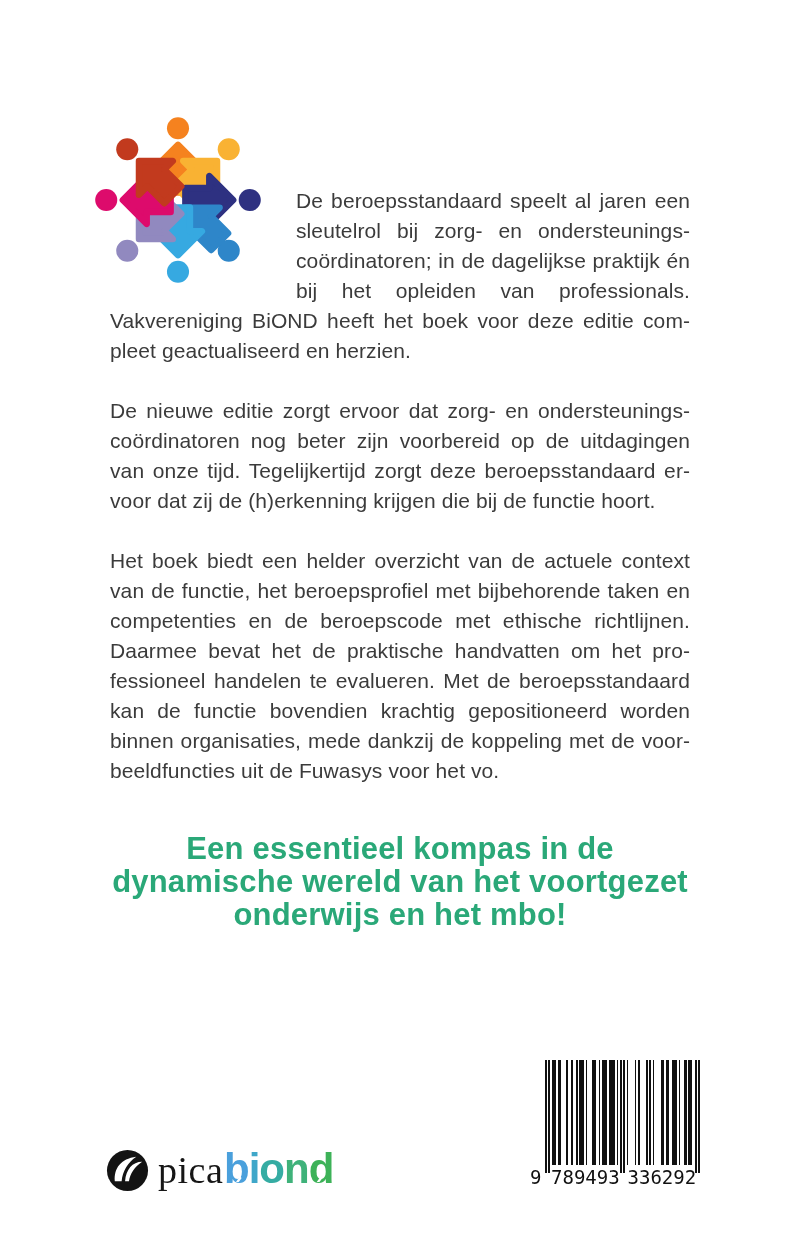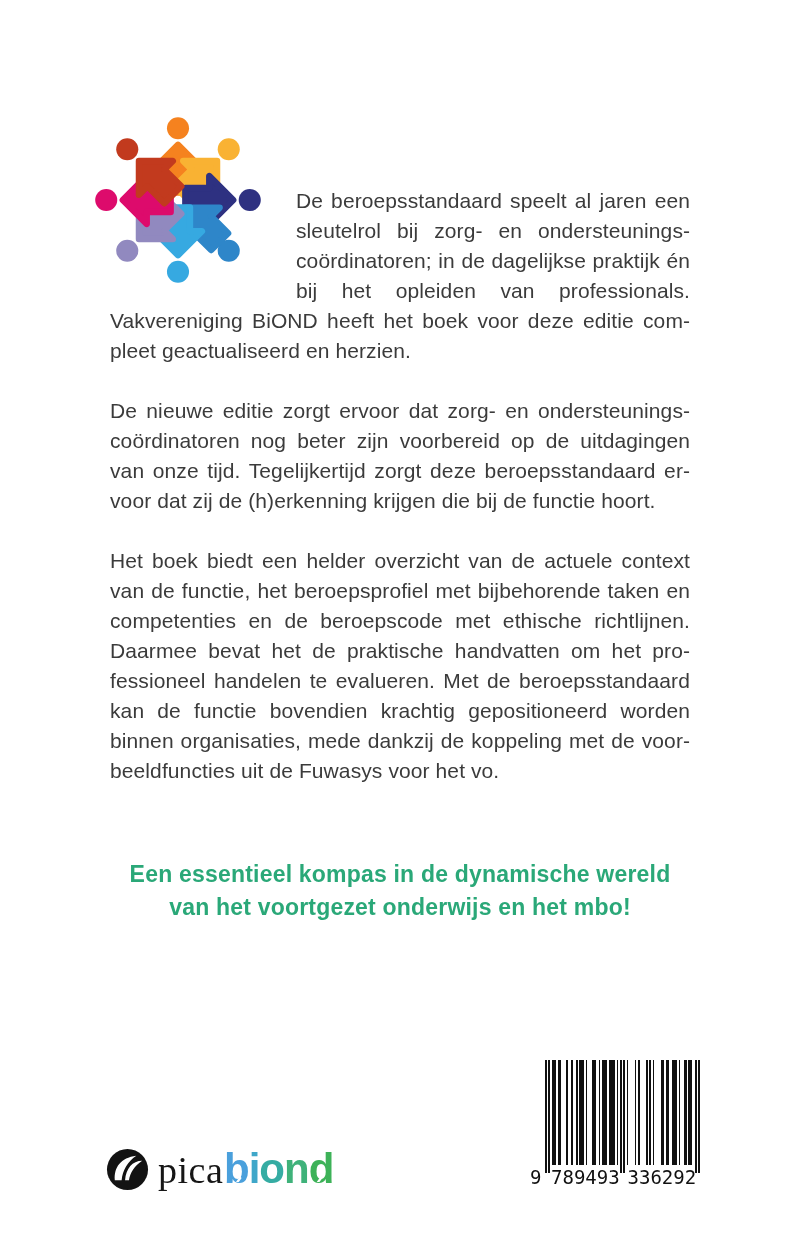--- a/index.html
+++ b/index.html
@@ -14,26 +14,26 @@
 
   
   .content{position:absolute;left:110px;top:186px;width:580px;color:#3b3b3b;}
   .content p{
     margin:0 0 30px 0;font-size:21px;line-height:30px;text-align:justify;
     letter-spacing:.1px;
   }
   .logo-spacer{float:left;width:186px;height:114px;}
 
   .highlight{
-    margin-top:72px;text-align:center;font-size:23px;line-height:33px;
+    margin-top:46px;text-align:center;font-size:31px;line-height:33px;
     font-weight:bold;letter-spacing:.2px;
   }
 
   
-  .pica{position:absolute;left:106px;top:1148px;display:flex;align-items:flex-start;}
+  .pica{position:absolute;left:106px;top:1148px;display:flex;align-items:center;}
   .pica .wordmark{
     font-family:"Liberation Serif","DejaVu Serif",serif;font-size:38px;color:#161616;
     margin-left:9px;letter-spacing:.5px;
   }
   .biond{position:absolute;left:224px;top:1146px;display:flex;align-items:flex-start;}
   .biond .bletter{
     position:relative;display:inline-block;font-weight:bold;font-size:42px;line-height:46px;
     letter-spacing:-1px;
   }
   .biond .chev{

